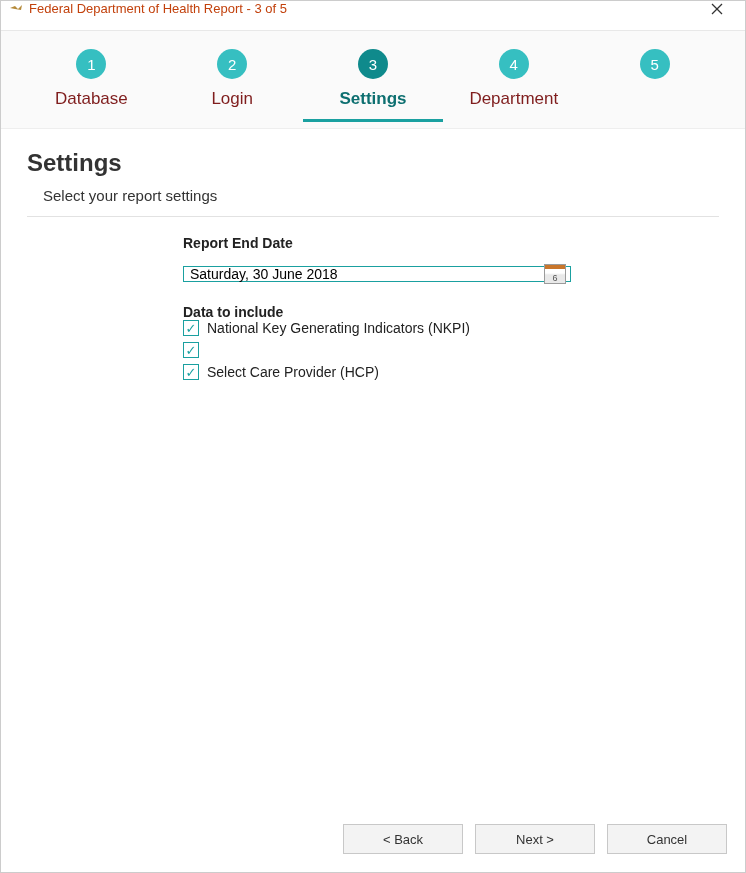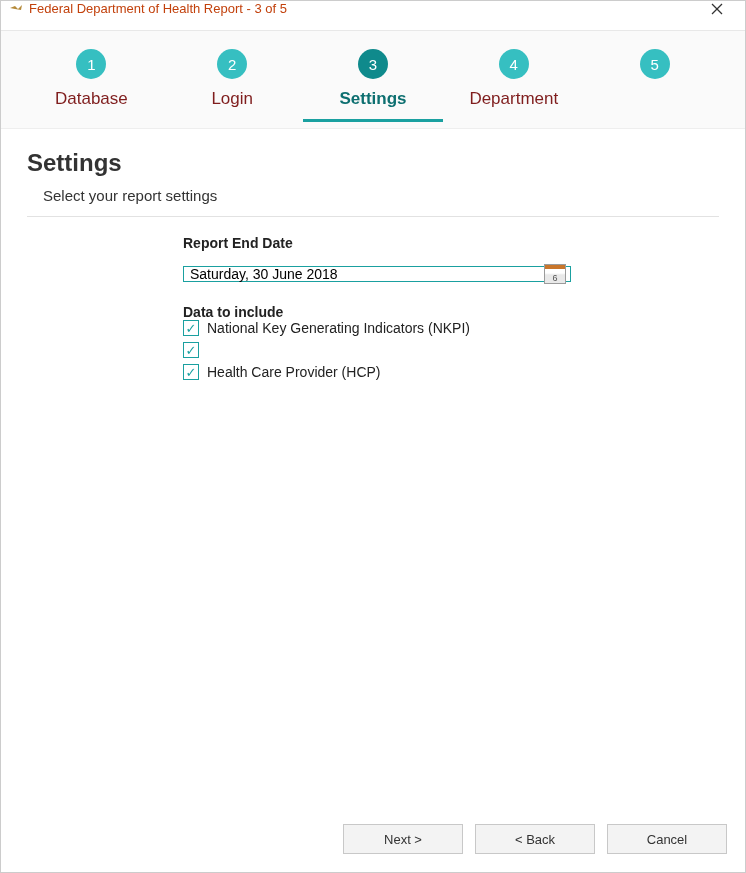--- a/index.html
+++ b/index.html
@@ -186,22 +186,22 @@
 
     <div class="checkbox-row">
       <span class="cb">✓</span>
       <span>National Key Generating Indicators (NKPI)</span>
     </div>
     <div class="checkbox-row">
       <span class="cb">✓</span>
     </div>
     <div class="checkbox-row">
       <span class="cb">✓</span>
-      <span>Health Care Provider (HCP)</span>
+      <span>Select Care Provider (HCP)</span>
     </div>
   </div>
 </div>
 
 <div class="footer">
+  <button class="btn">&lt; Back</button>
   <button class="btn">Next &gt;</button>
-  <button class="btn">&lt; Back</button>
   <button class="btn">Cancel</button>
 </div>
 
 </body></html>

